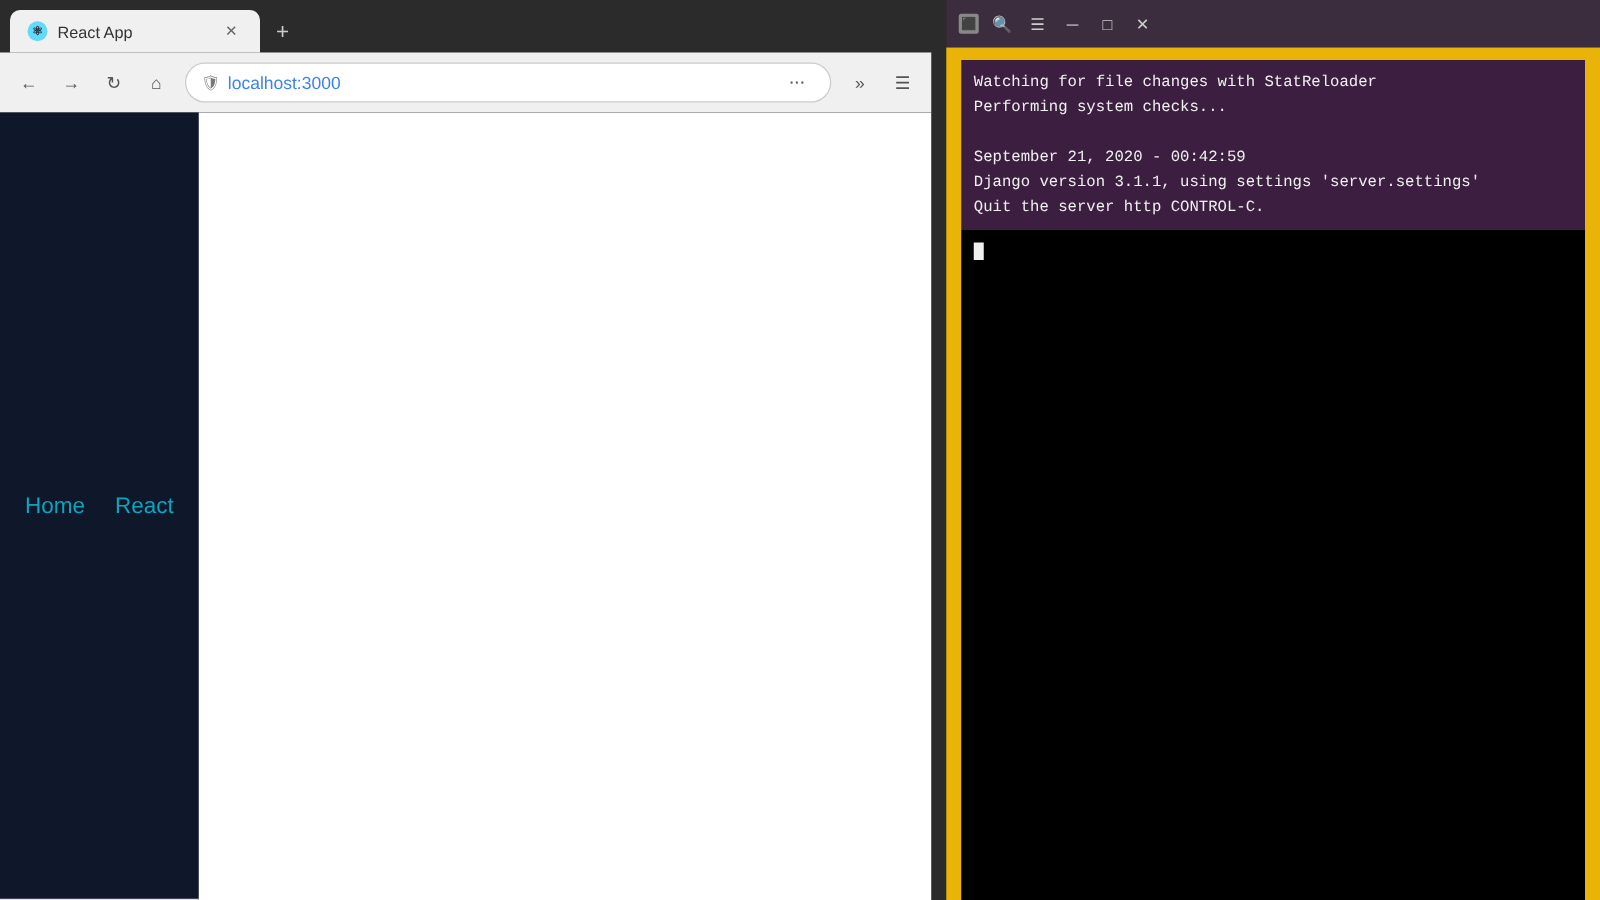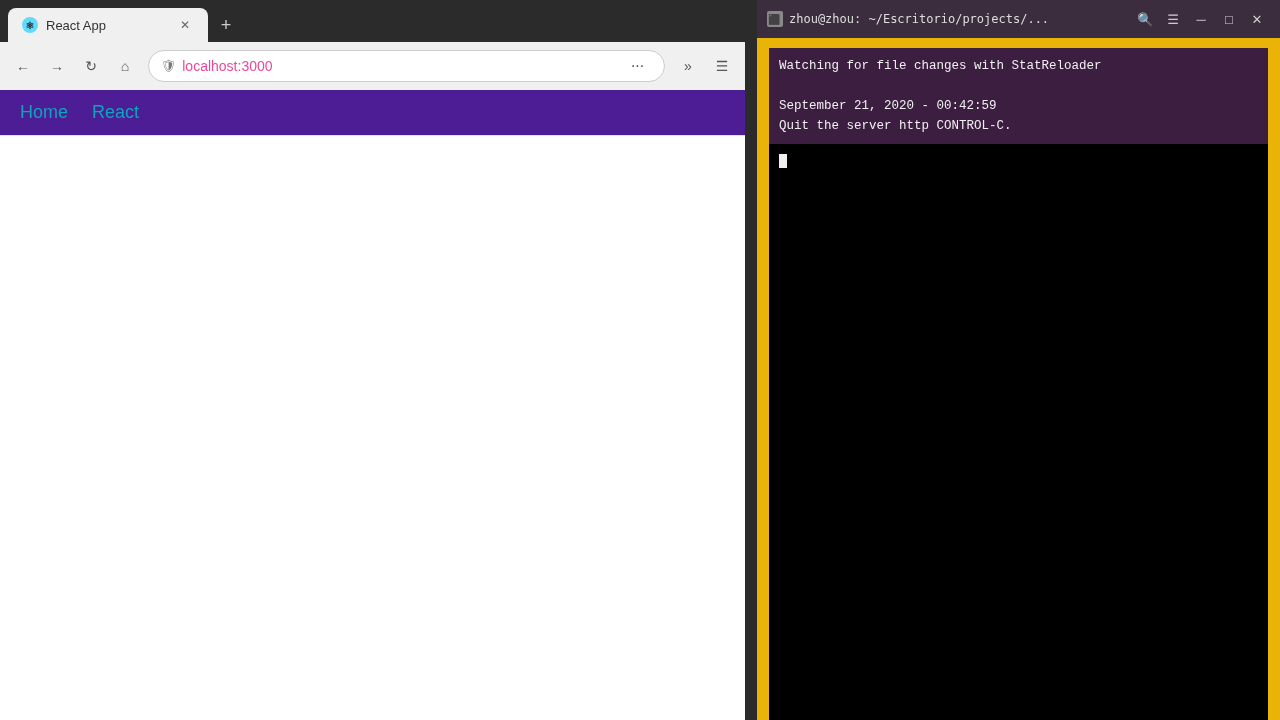--- a/index.html
+++ b/index.html
@@ -95,21 +95,21 @@
       display: flex;
       align-items: center;
       padding: 0 12px;
       gap: 6px;
       border: 1px solid #ccc;
       margin: 0 4px;
     }
     .lock-icon { font-size: 12px; color: #777; }
     .url-text {
       font-size: 14px;
-      color: #ec4899;
+      color: #3b82f6;
       flex: 1;
     }
     .more-btn {
       width: 30px; height: 30px;
       border-radius: 50%;
       display: flex; align-items: center; justify-content: center;
       cursor: pointer;
       color: #555;
       font-size: 16px;
       letter-spacing: -1px;
@@ -127,23 +127,22 @@
       border-radius: 50%;
       display: flex; align-items: center; justify-content: center;
       cursor: pointer;
       color: #555;
       font-size: 14px;
     }
 
     
     .page-content {
       flex: 1;
-      background: #4c1d95;
-      display: flex;
-      flex-direction: column;
+      background: #0f172a;
+      display: flex;
     }
     .page-nav {
       padding: 12px 20px;
       display: flex;
       align-items: center;
       gap: 24px;
       border-bottom: 1px solid #e0e0e0;
     }
     .page-nav a {
       color: #0ba5bd;
@@ -293,21 +292,20 @@
       <a href="#">React</a>
     </nav>
     <div class="page-body"></div>
   </div>
 </div>
 
 <div class="terminal-window">
 
   <div class="terminal-titlebar">
     <div class="terminal-icon">⬛</div>
-    <span class="terminal-title">zhou@zhou: ~/Escritorio/projects/...</span>
     <div class="terminal-controls">
       <div class="term-btn">
         <span>🔍</span>
       </div>
       <div class="term-btn">
         <span>☰</span>
       </div>
       <div class="term-btn">
         <span>─</span>
       </div>
@@ -316,21 +314,23 @@
       </div>
       <div class="term-btn close">
         <span>✕</span>
       </div>
     </div>
   </div>
 
   <div class="terminal-body">
     <div class="terminal-purple-section">
       <div>Watching for file changes with StatReloader</div>
+      <div>Performing system checks...</div>
       <div>&nbsp;</div>
       <div>September 21, 2020 - 00:42:59</div>
+      <div>Django version 3.1.1, using settings 'server.settings'</div>
       <div>Quit the server http CONTROL-C.</div>
     </div>
     <div class="terminal-black-section">
       <span class="cursor-block"></span>
     </div>
   </div>
 </div>
 
 </body></html>

